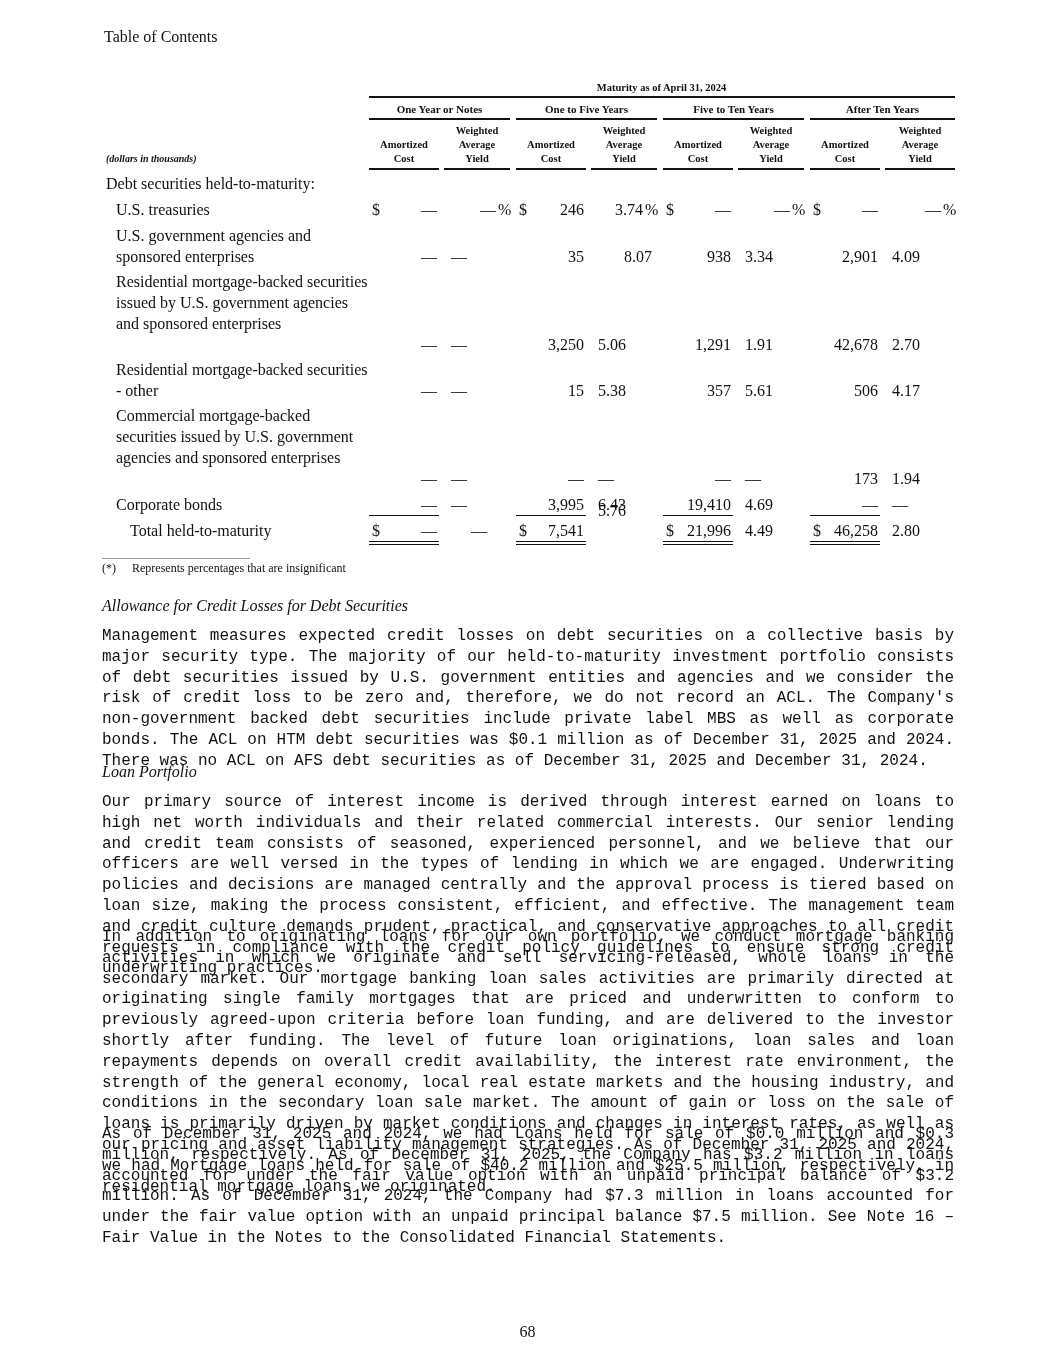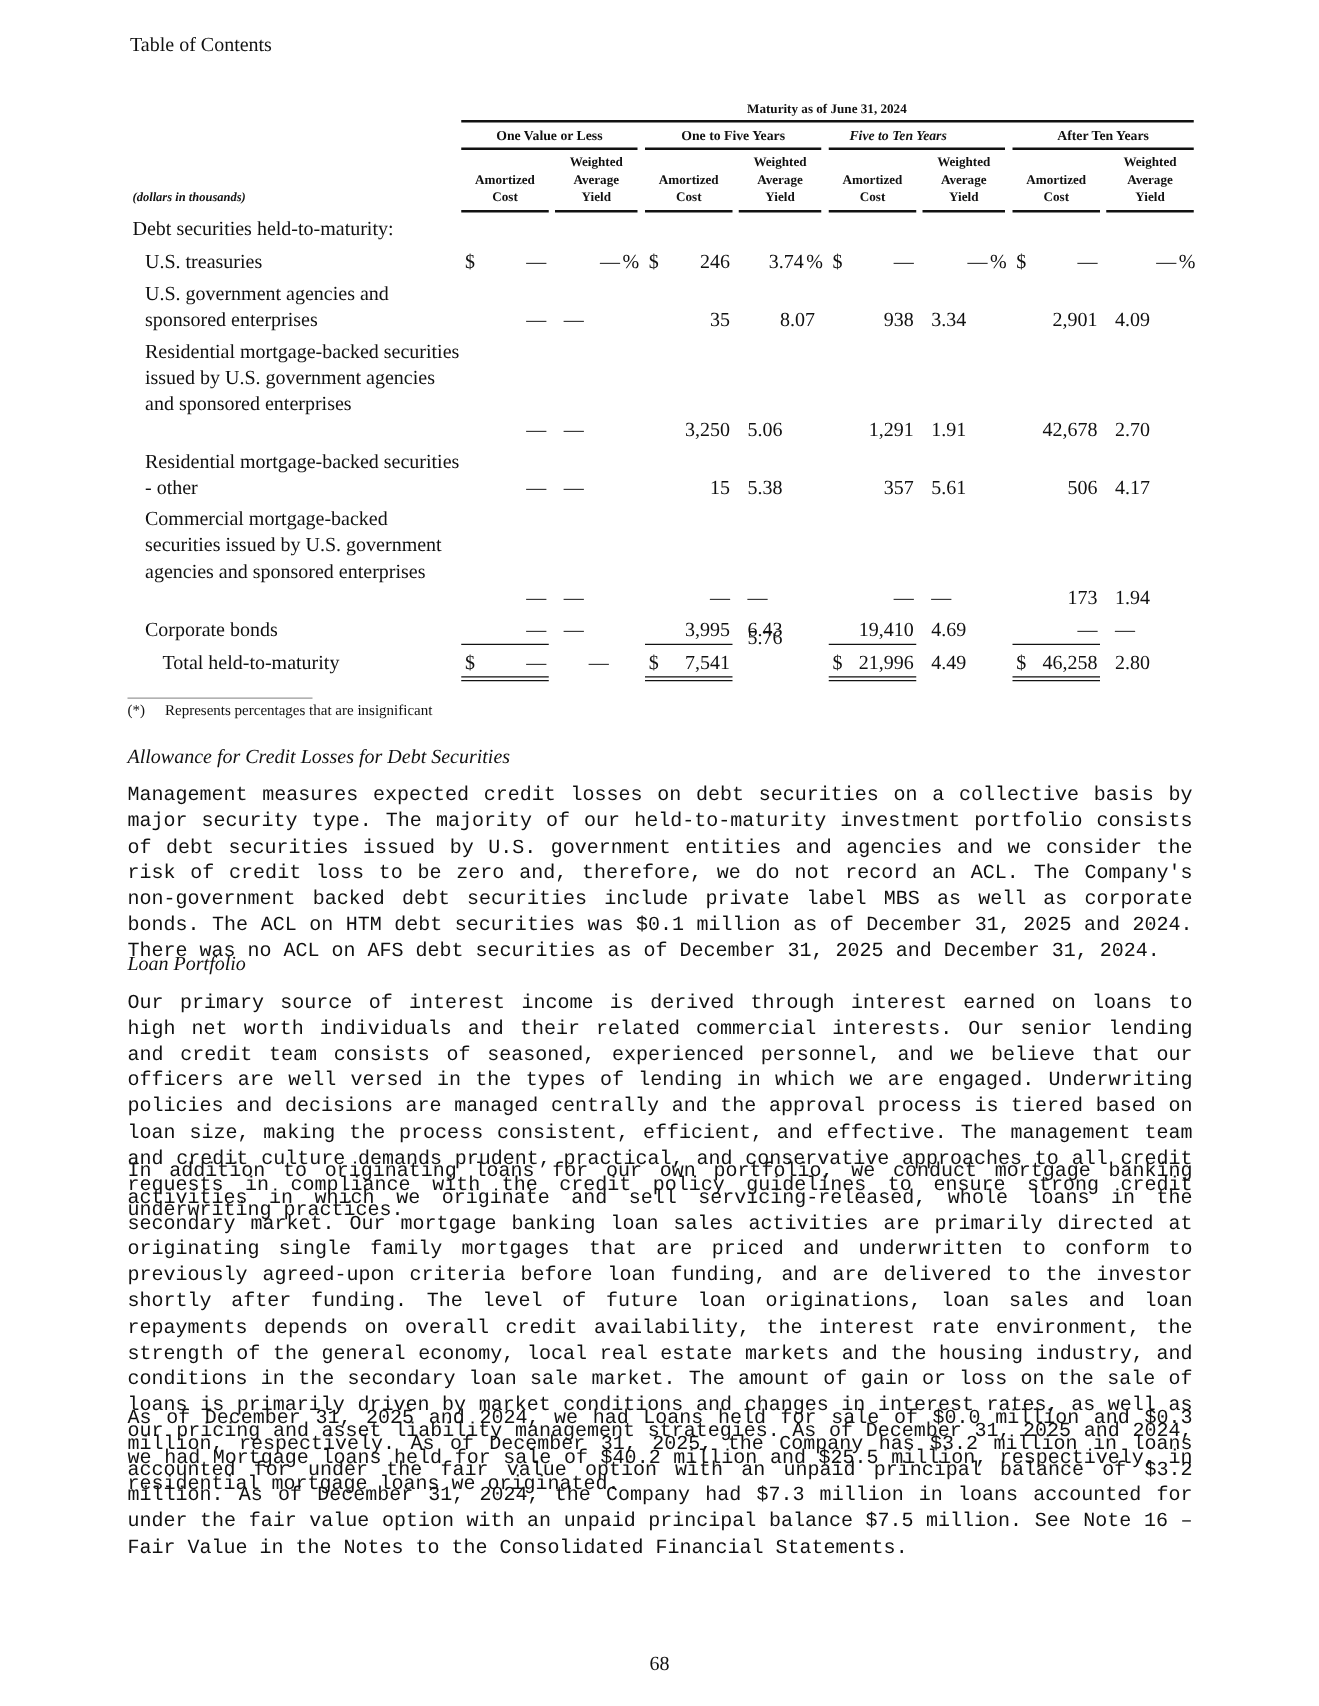--- a/index.html
+++ b/index.html
@@ -42,36 +42,36 @@
       position: absolute; left: 102px; width: 852px; font-size: 16px; line-height: 20.8px;
       text-align: justify; margin: 0; font-family: Liberation Mono, monospace;
     }
   </style>
 </head>
 <body>
 
 <div class="toc">Table of Contents</div>
 
 <div class="tbl" id="tbl">
-  <div class="maturity-title">Maturity as of June 31, 2024</div>
+  <div class="maturity-title">Maturity as of April 31, 2024</div>
   <div class="maturity-rule"></div>
   <div class="dollars-label">(dollars in thousands)</div>
-<div class="group-head" style="left: 269px; width: 141px;">One Value or Less</div>
+<div class="group-head" style="left: 269px; width: 141px;">One Year or Notes</div>
     <div class="group-rule" style="left: 269px; width: 141px;"></div>
     <div class="col-head" style="left: 269px; width: 70px; top: 58px;">Amortized<br>Cost</div>
     <div class="col-head" style="left: 344px; width: 66px;">Weighted<br>Average<br>Yield</div>
     <div class="col-rule" style="left: 269px; width: 70px;"></div>
     <div class="col-rule" style="left: 344px; width: 66px;"></div>
     <div class="group-head" style="left: 416px; width: 141px;">One to Five Years</div>
     <div class="group-rule" style="left: 416px; width: 141px;"></div>
     <div class="col-head" style="left: 416px; width: 70px; top: 58px;">Amortized<br>Cost</div>
     <div class="col-head" style="left: 491px; width: 66px;">Weighted<br>Average<br>Yield</div>
     <div class="col-rule" style="left: 416px; width: 70px;"></div>
     <div class="col-rule" style="left: 491px; width: 66px;"></div>
-    <div class="group-head" style="left: 548px; width: 141px; font-style: italic;">Five to Ten Years</div>
+    <div class="group-head" style="left: 563px; width: 141px;">Five to Ten Years</div>
     <div class="group-rule" style="left: 563px; width: 141px;"></div>
     <div class="col-head" style="left: 563px; width: 70px; top: 58px;">Amortized<br>Cost</div>
     <div class="col-head" style="left: 638px; width: 66px;">Weighted<br>Average<br>Yield</div>
     <div class="col-rule" style="left: 563px; width: 70px;"></div>
     <div class="col-rule" style="left: 638px; width: 66px;"></div>
     <div class="group-head" style="left: 710px; width: 145px;">After Ten Years</div>
     <div class="group-rule" style="left: 710px; width: 145px;"></div>
     <div class="col-head" style="left: 710px; width: 70px; top: 58px;">Amortized<br>Cost</div>
     <div class="col-head" style="left: 785px; width: 70px;">Weighted<br>Average<br>Yield</div>
     <div class="col-rule" style="left: 710px; width: 70px;"></div>

